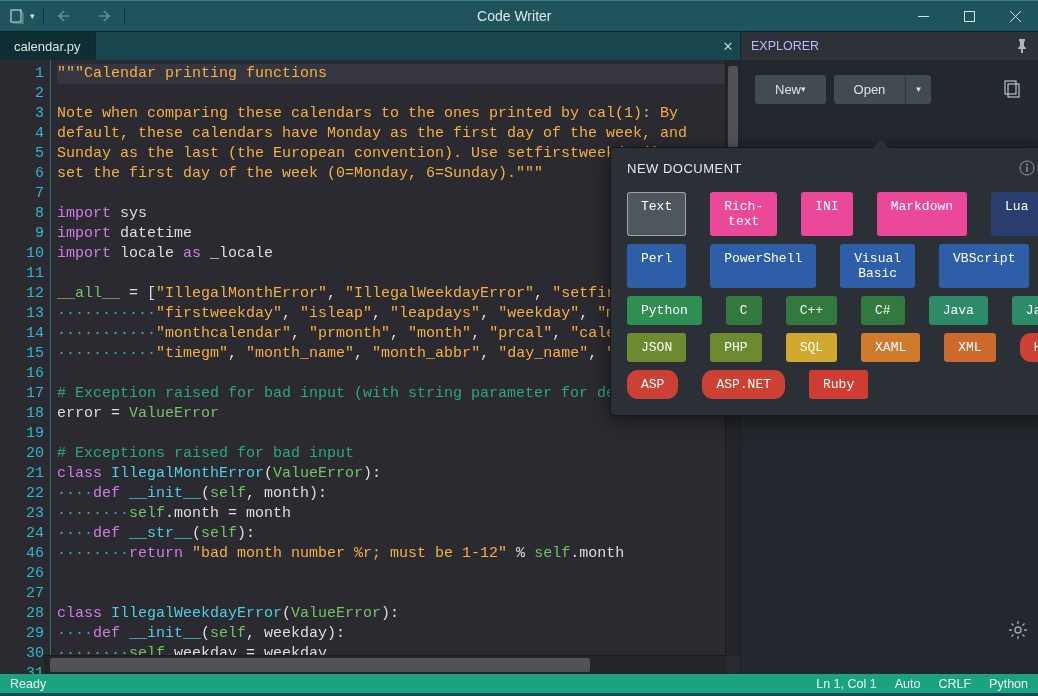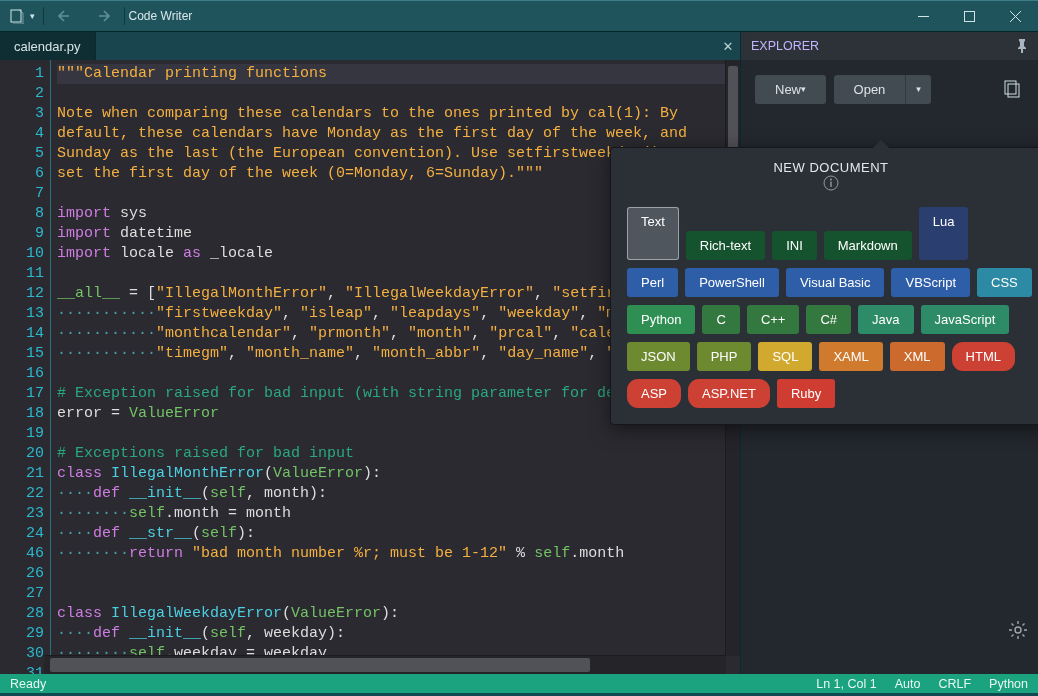--- a/index.html
+++ b/index.html
@@ -31,22 +31,22 @@
     height: 28px;
     display: flex;
     align-items: center;
     justify-content: center;
     color: #cfe6e9;
   }
   .tb-icon-btn.disabled { color: #5f8f96; }
   .tb-sep { width: 1px; height: 18px; background: #0c3b42; margin: 0 4px; }
   .tb-title {
     flex: 1;
-    text-align: left;
-    font-size: 12px;
+    text-align: center;
+    font-size: 14px;
     color: #d9e7ea;
   }
   .tb-winctl {
     display: flex;
   }
   .tb-winctl .winbtn {
     width: 46px;
     height: 30px;
     display: flex;
     align-items: center;
@@ -195,34 +195,33 @@
     top:-8px; right:162px;
     width:0; height:0;
     border-left:8px solid transparent;
     border-right:8px solid transparent;
     border-bottom:8px solid #2b3036;
   }
   .popup-title {
     display:flex; align-items:center; justify-content:space-between;
     font-size:13px; color:#e3e8ec; letter-spacing:.5px;
     padding: 2px 0 8px 0;
-    flex-direction: column;
   }
   .popup-row {
-    display:flex; gap:7px; margin-top:8px;
+    display:flex; gap:24px; margin-top:8px;font-family:Liberation Mono, monospace;
   }
   .lang {
     color:#fff;
     padding: 7px 14px;
     border-radius:3px;
     font-size:13px;
     text-align:center;
   }
   .lang.sel { background:#4f565e; box-shadow: inset 0 0 0 1px #9aa3ab;}
-  .g-gray  { background:#14532d;margin-top:24px; }
+  .g-gray  { background:#ec4899; }
   .g-blue  { background:#2f5ea8; }
   .g-navy  { background:#2b3e70; }
   .g-cyan  { background:#2d8aa5; }
   .g-green { background:#2f8f52; }
   .g-dgreen{ background:#33783e; }
   .g-teal  { background:#2e8b67; }
   .g-olive { background:#6e8a30; }
   .g-yellow{ background:#d1a92e; }
   .g-orange{ background:#d07a2e; }
   .g-dor   { background:#cb6a2c; }

